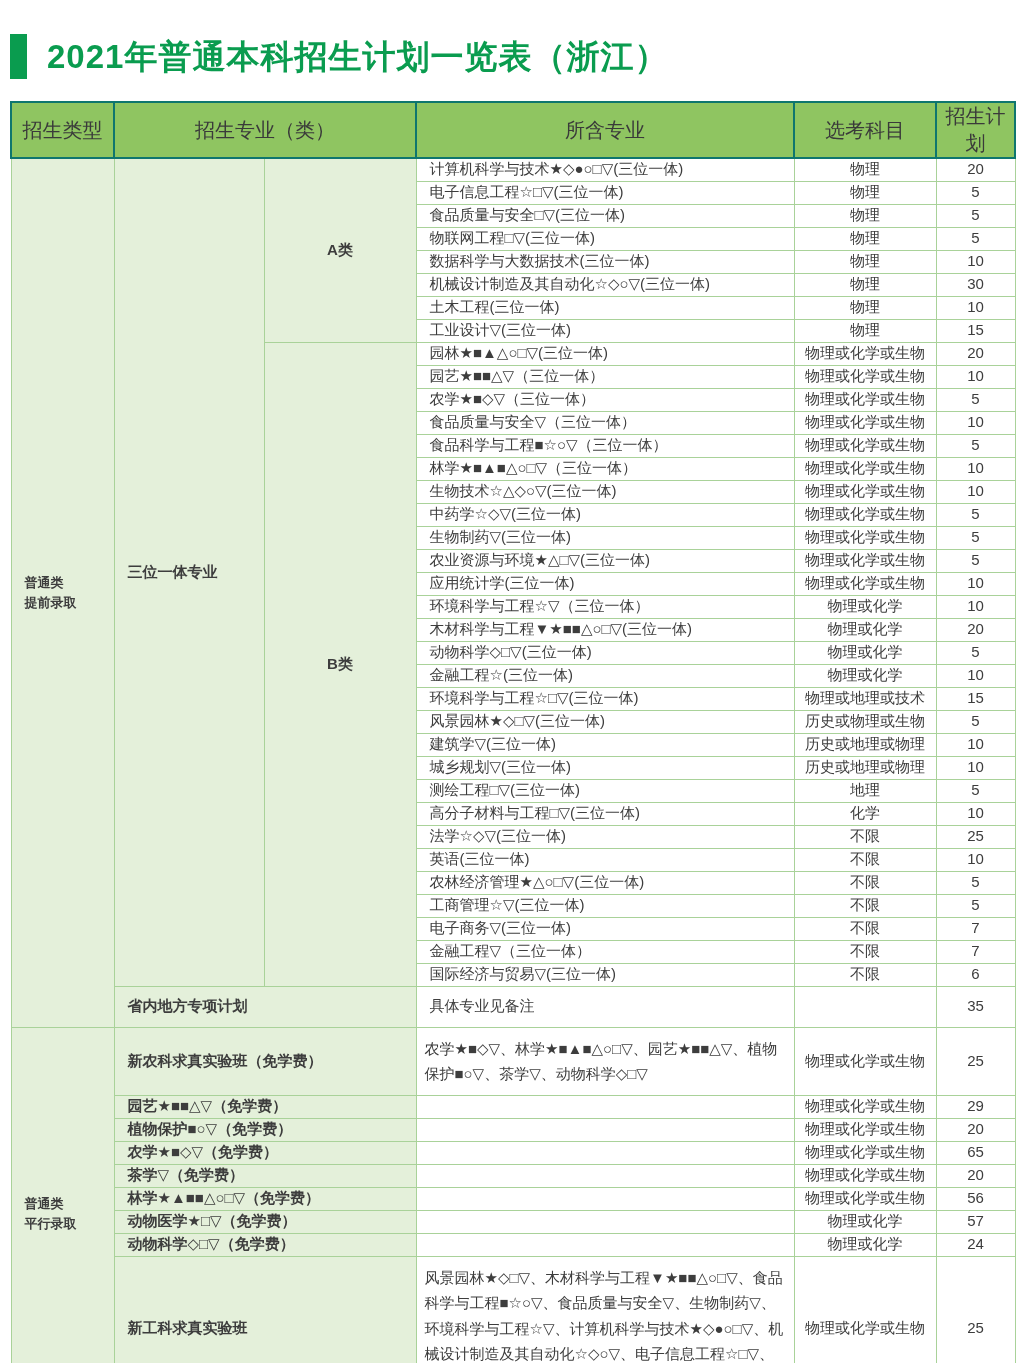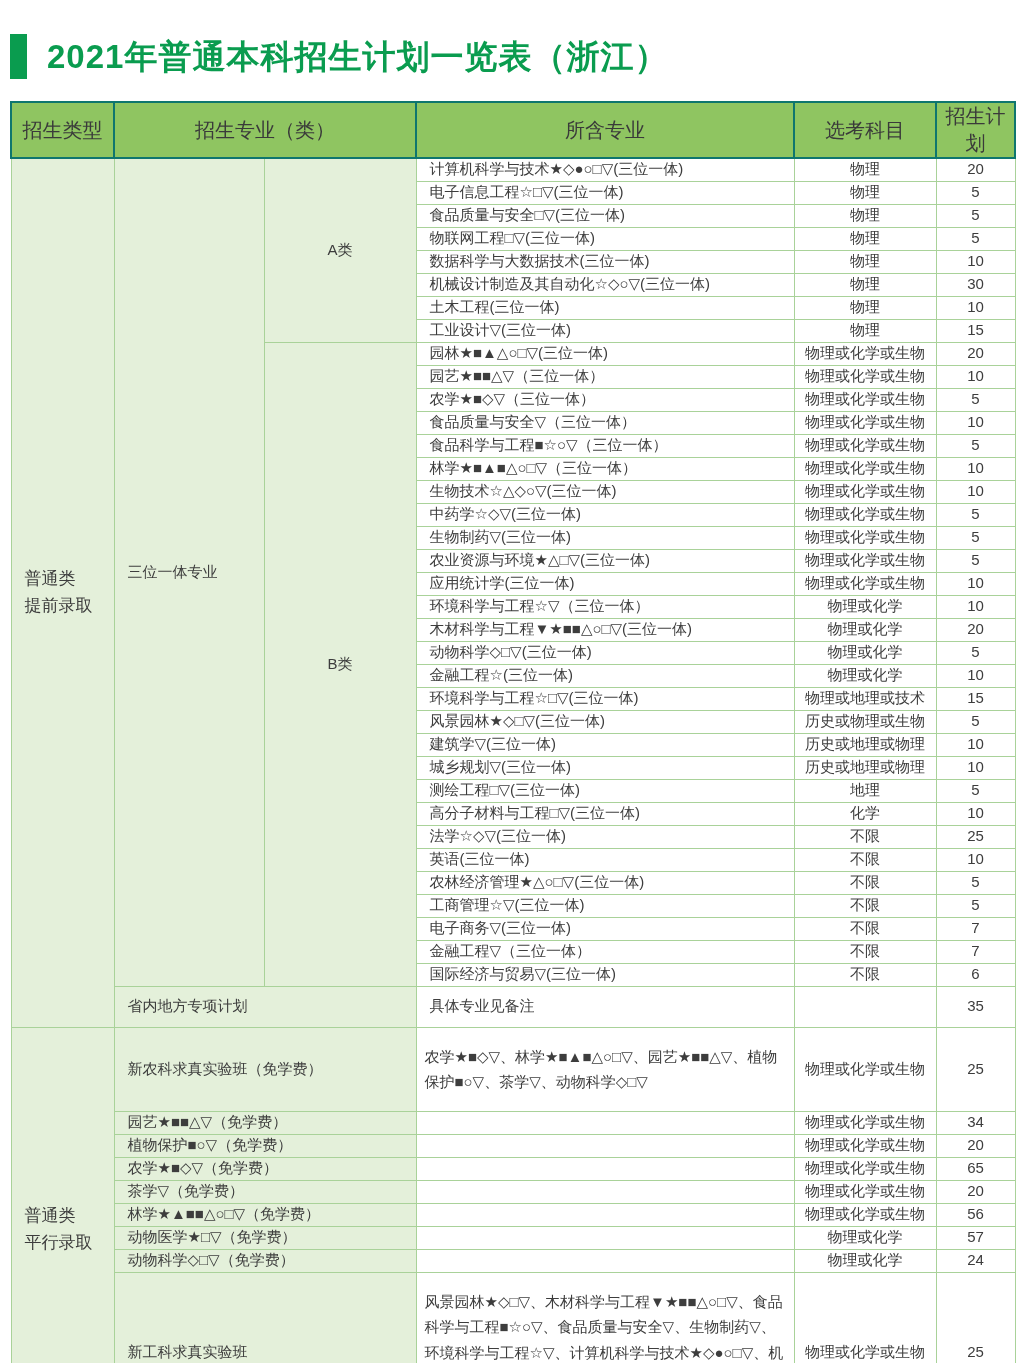--- a/index.html
+++ b/index.html
@@ -26,27 +26,27 @@
   th{
     background:var(--headerBg);border:2px solid #0f766e;
     font-size:20px;font-weight:500;color:#3a3a3a;height:39px;text-align:center;
     padding:0 4px;
   }
   td{
     border:1px solid var(--border);
     font-size:15px;color:var(--text);height:23px;padding:0 6px;
     background:#ffffff;line-height:1.25;
   }
-  td.green{background:var(--cellGreen);}
+  td.green{background:var(--cellGreen);font-weight:bold;}
   td.left{text-align:left;padding-left:13px;}
   td.center{text-align:center;}
   td.included{text-align:left;padding-left:13px;}
   td.subject,td.plan{text-align:center;}
-  td.type{white-space:pre-line;font-size:17px;line-height:1.55;vertical-align:middle;}
-  td.wrap{line-height:1.7;padding:16px 8px;vertical-align:middle;}
+  td.type{white-space:pre-line;font-size:13px;line-height:1.55;vertical-align:middle;}
+  td.wrap{line-height:1.7;padding:8px 8px;vertical-align:middle;}
   tr.h-lg td{height:41px;}
   tr.h-agri td{height:50px;}
   tr.h-eng td{height:134px;}
 </style>
 </head>
 <body>
 
 <div class="title-wrap">
   <div class="title-bullet"></div>
   <h1 class="page-title">2021年普通本科招生计划一览表（浙江）</h1>
@@ -267,21 +267,21 @@
 平行录取</td>
         <td class="green left" colspan="2">新农科求真实验班（免学费）</td>
         <td class="included wrap">农学★■◇▽、林学★■▲■△○□▽、园艺★■■△▽、植物保护■○▽、茶学▽、动物科学◇□▽</td>
         <td class="subject">物理或化学或生物</td>
         <td class="plan">25</td>
       </tr>
       <tr>
         <td class="green left" colspan="2">园艺★■■△▽（免学费）</td>
         <td class="included"></td>
         <td class="subject">物理或化学或生物</td>
-        <td class="plan">34</td>
+        <td class="plan">29</td>
       </tr>
       <tr>
         <td class="green left" colspan="2">植物保护■○▽（免学费）</td>
         <td class="included"></td>
         <td class="subject">物理或化学或生物</td>
         <td class="plan">20</td>
       </tr>
       <tr>
         <td class="green left" colspan="2">农学★■◇▽（免学费）</td>
         <td class="included"></td>

